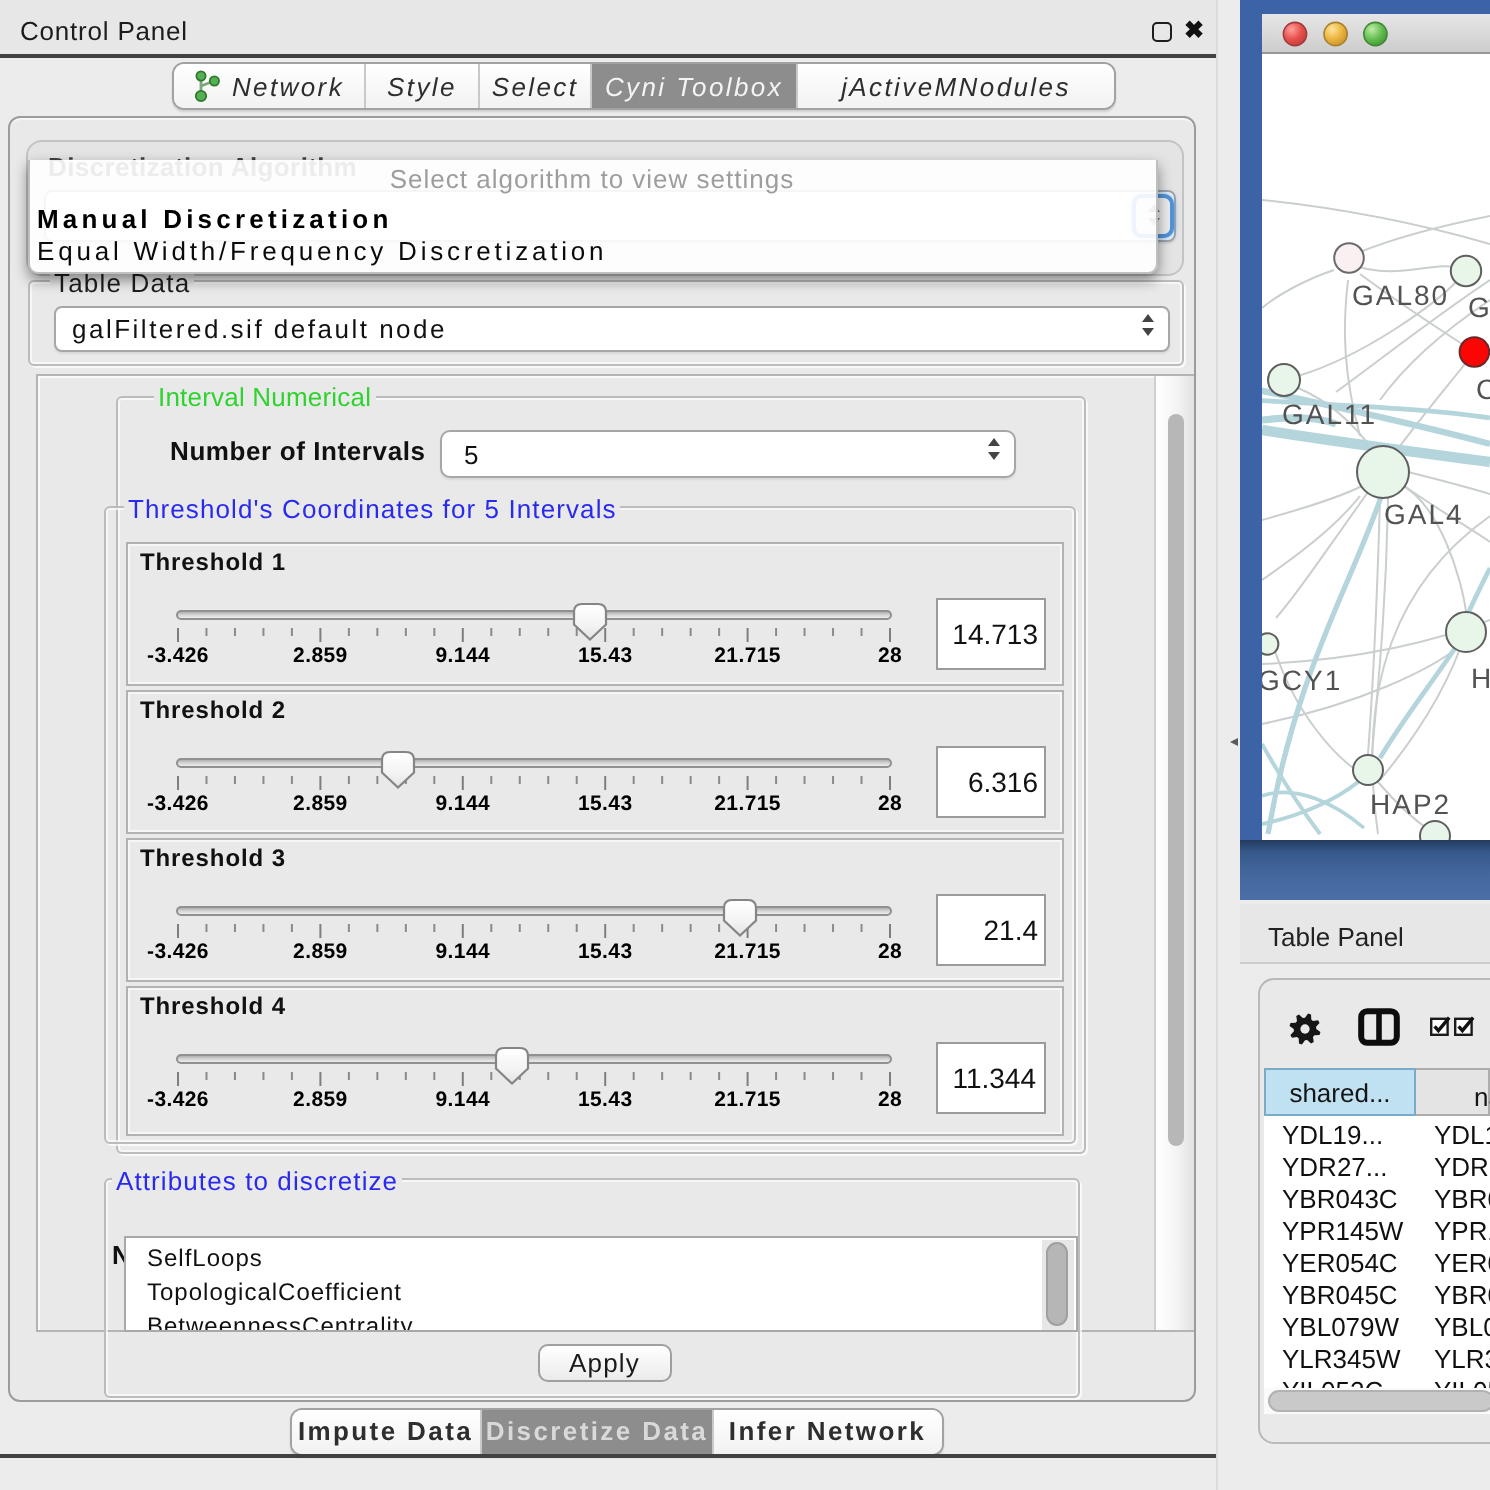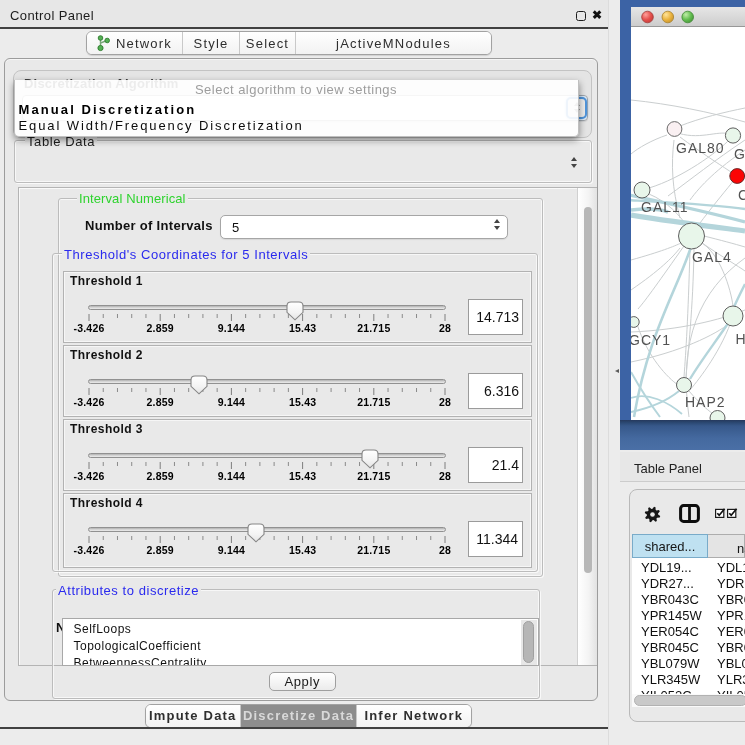--- a/index.html
+++ b/index.html
@@ -41,42 +41,46 @@
 .cell { position:absolute; font-size:13px; color:#101010; white-space:nowrap; }
 </style></head><body>
 <div id="stage">
 
 <div class="abs" style=""></div>
 <div class="abs" id="titlebar"></div>
 <div class="abs" id="titletext" style="letter-spacing:0.4px;">Control Panel</div>
 <div class="abs" id="floatbtn"></div>
 <div class="abs" id="closebtn">✖</div>
 <div class="abs" id="mainpanel"></div>
-<div class="abs tabrow" style="left:86px;top:31px;width:406px;height:24px;">
+<div class="abs tabrow" style="left:86px;top:31px;width:472px;height:24px;font-style:italic;">
 <div class="tab" style="width:96px;"><svg width="13" height="17" viewBox="0 0 13 17" style="margin-right:6px">
           <line x1="3.5" y1="4" x2="3.5" y2="13" stroke="#7aa87a" stroke-width="1.4"></line>
           <line x1="3.5" y1="8" x2="10" y2="5.5" stroke="#7aa87a" stroke-width="1.4"></line>
           <circle cx="3.5" cy="3" r="2.3" fill="#55b055" stroke="#2d7a2d" stroke-width="0.9"></circle>
           <circle cx="3.5" cy="13" r="2.6" fill="#55b055" stroke="#2d7a2d" stroke-width="0.9"></circle>
           <circle cx="10.2" cy="5.5" r="2.3" fill="#55b055" stroke="#2d7a2d" stroke-width="0.9"></circle>
         </svg>Network</div>
 <div class="tab" style="width:57px;">Style</div>
 <div class="tab" style="width:56px;">Select</div>
+<div class="tab sel" style="width:103px;">Cyni Toolbox</div>
 <div class="tab" style="flex:1;">jActiveMNodules</div>
 </div>
 <div class="abs" style="left:13px;top:70px;width:579px;height:68px;background:#e4e4e4;border:1px solid #c3c3c3;border-radius:8px;"></div>
 <div class="abs" style="left:24px;top:76px;font-size:13px;letter-spacing:0.2px;font-weight:bold;color:#404040;background:transparent;">Discretization Algorithm</div>
 <div class="abs combo" style="left:22px;top:95px;width:566px;height:26px;"></div>
 <div class="abs" style="left:566px;top:97px;width:21px;height:22px;border-radius:5px;border:2.6px solid #4f93d8;background:#ececec;box-shadow:0 0 3px rgba(80,150,220,0.8);"></div>
 <div class="abs arrows" style="left:572px;top:102px;">
       <div class="up" style="border-bottom-color:#777;"></div>
       <div class="dn" style="border-top-color:#777;"></div>
     </div>
 <div class="abs group" style="left:14px;top:140px;width:578px;height:43px;"></div>
 <div class="abs gtitle" style="left:25px;top:134px;font-size:13px;letter-spacing:0.6px;color:#1e1e1e;">Table Data</div>
+<div class="abs combo" style="left:27px;top:153px;width:558px;height:23px;">
+      <span class="ctext" style="letter-spacing:1.25px;">galFiltered.sif default node</span>
+    </div>
 <div class="abs arrows" style="left:569px;top:157px;">
       <div class="up"></div>
       <div class="dn"></div>
     </div>
 <div class="abs" style="left:18px;top:187px;width:579px;height:479px;background:#e9e9e9;border:1px solid #b4b4b4;box-shadow:inset 1px 1px 0 rgba(255,255,255,0.7);overflow:hidden;"></div>
 <div class="abs" style="left:577px;top:188px;width:20px;height:477px;background:linear-gradient(90deg,#ffffff,#f4f4f4 55%,#e2e2e2);border-left:1px solid #d0d0d0;"></div>
 <div class="abs" style="left:583.5px;top:207px;width:8px;height:366px;background:#b7b7b7;border:none;border-radius:4.5px;"></div>
 <div class="abs group" style="left:58px;top:198px;width:485px;height:379px;"></div>
 <div class="abs gtitle" style="left:77px;top:191px;font-size:13px;letter-spacing:0.1px;color:#2ed32e;">Interval Numerical</div>
 <div class="abs" style="left:85px;top:218px;font-size:13px;letter-spacing:0.3px;font-weight:bold;color:#111;">Number of Intervals</div>

